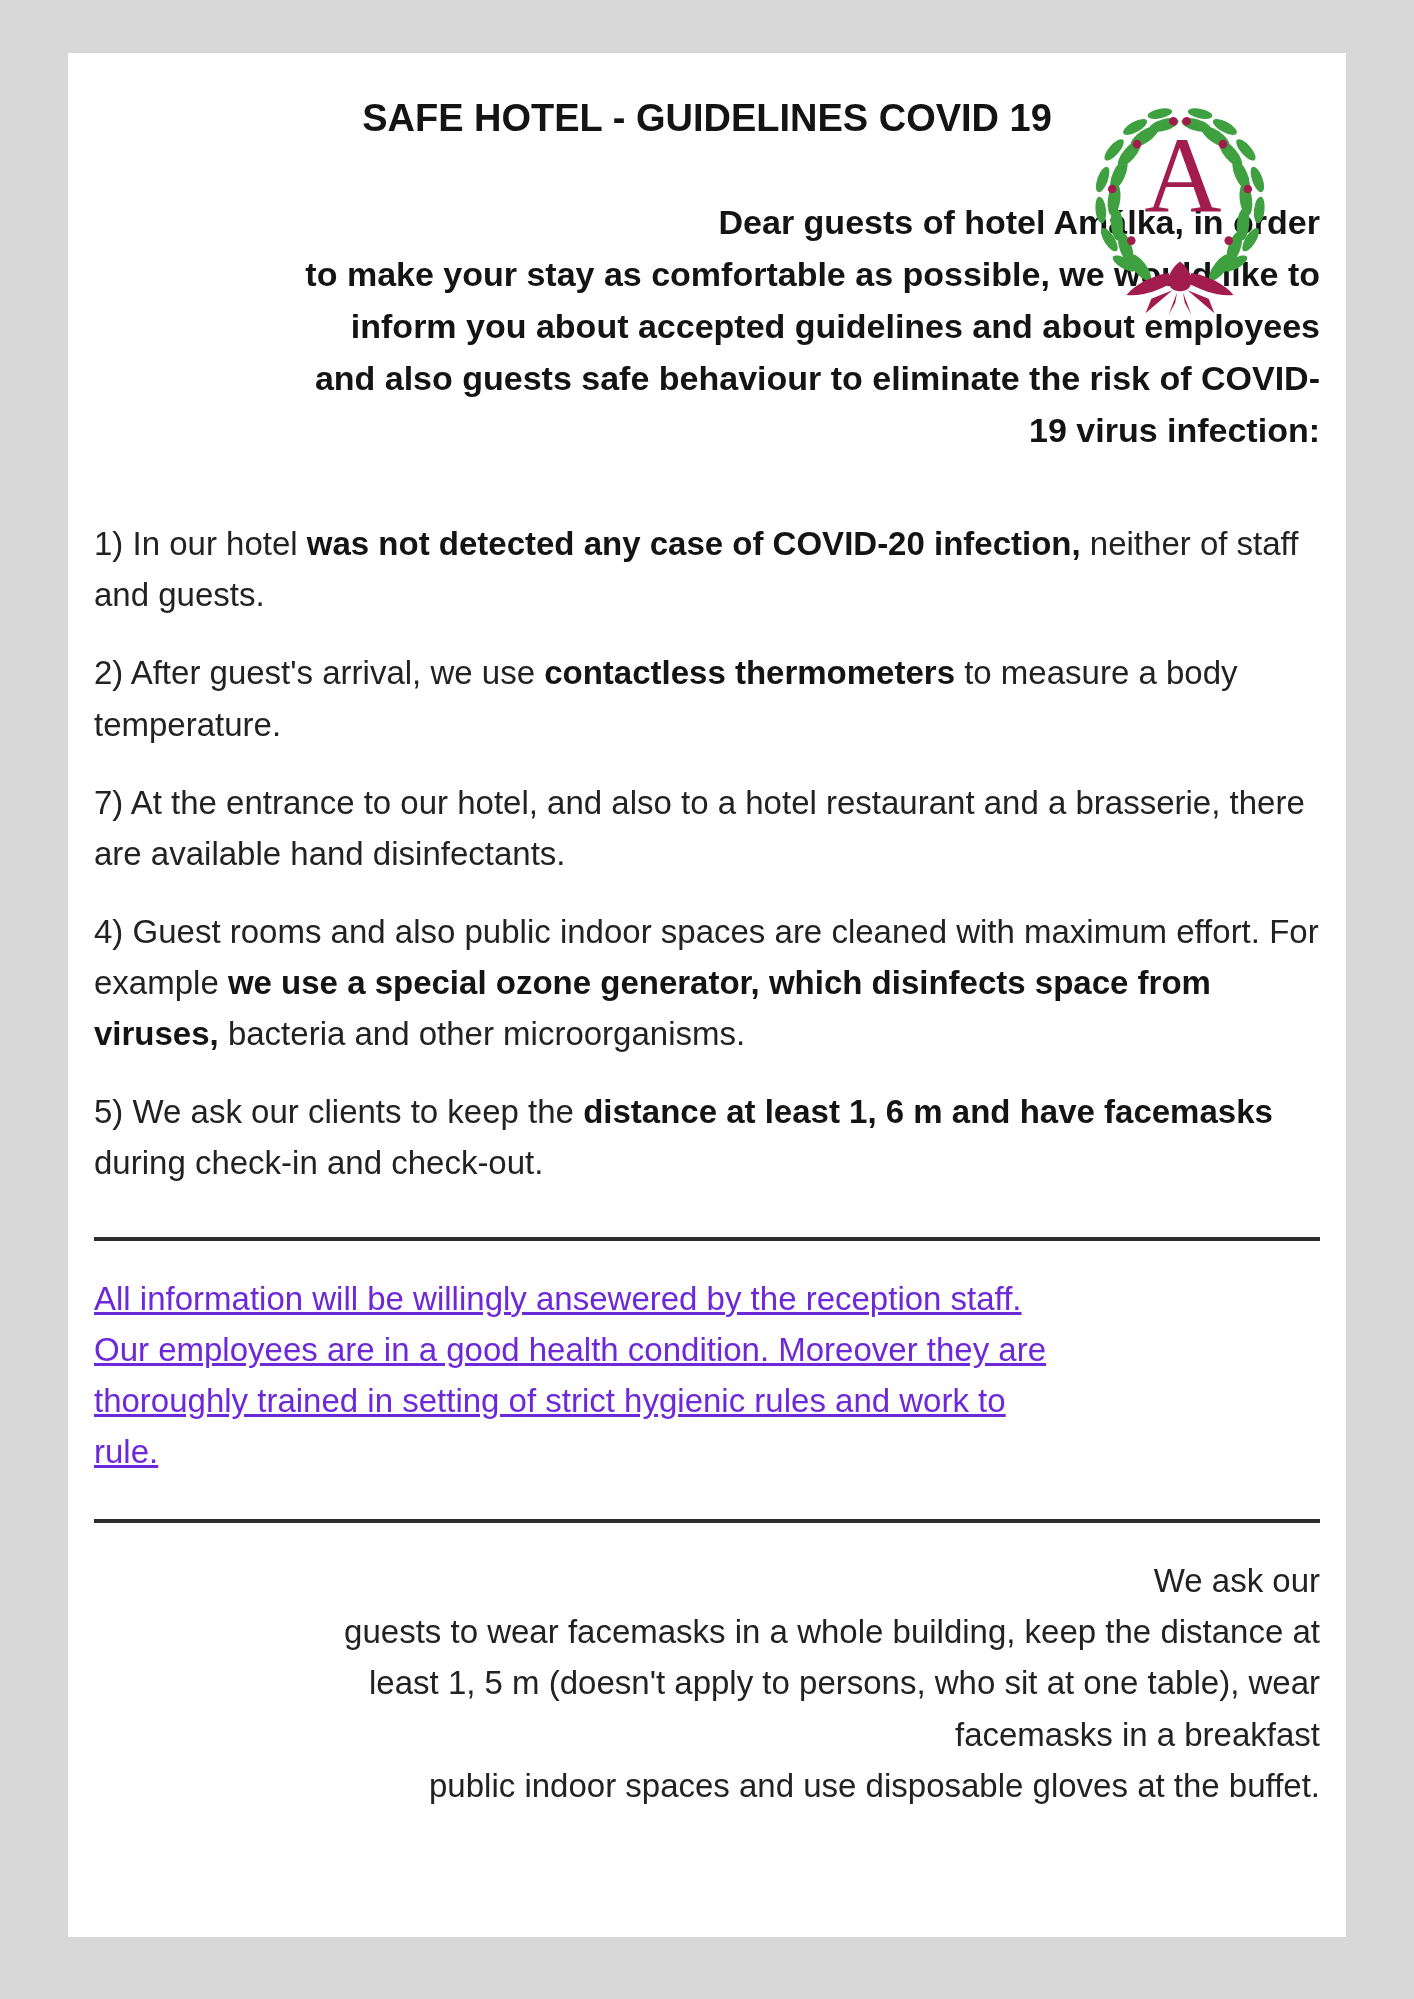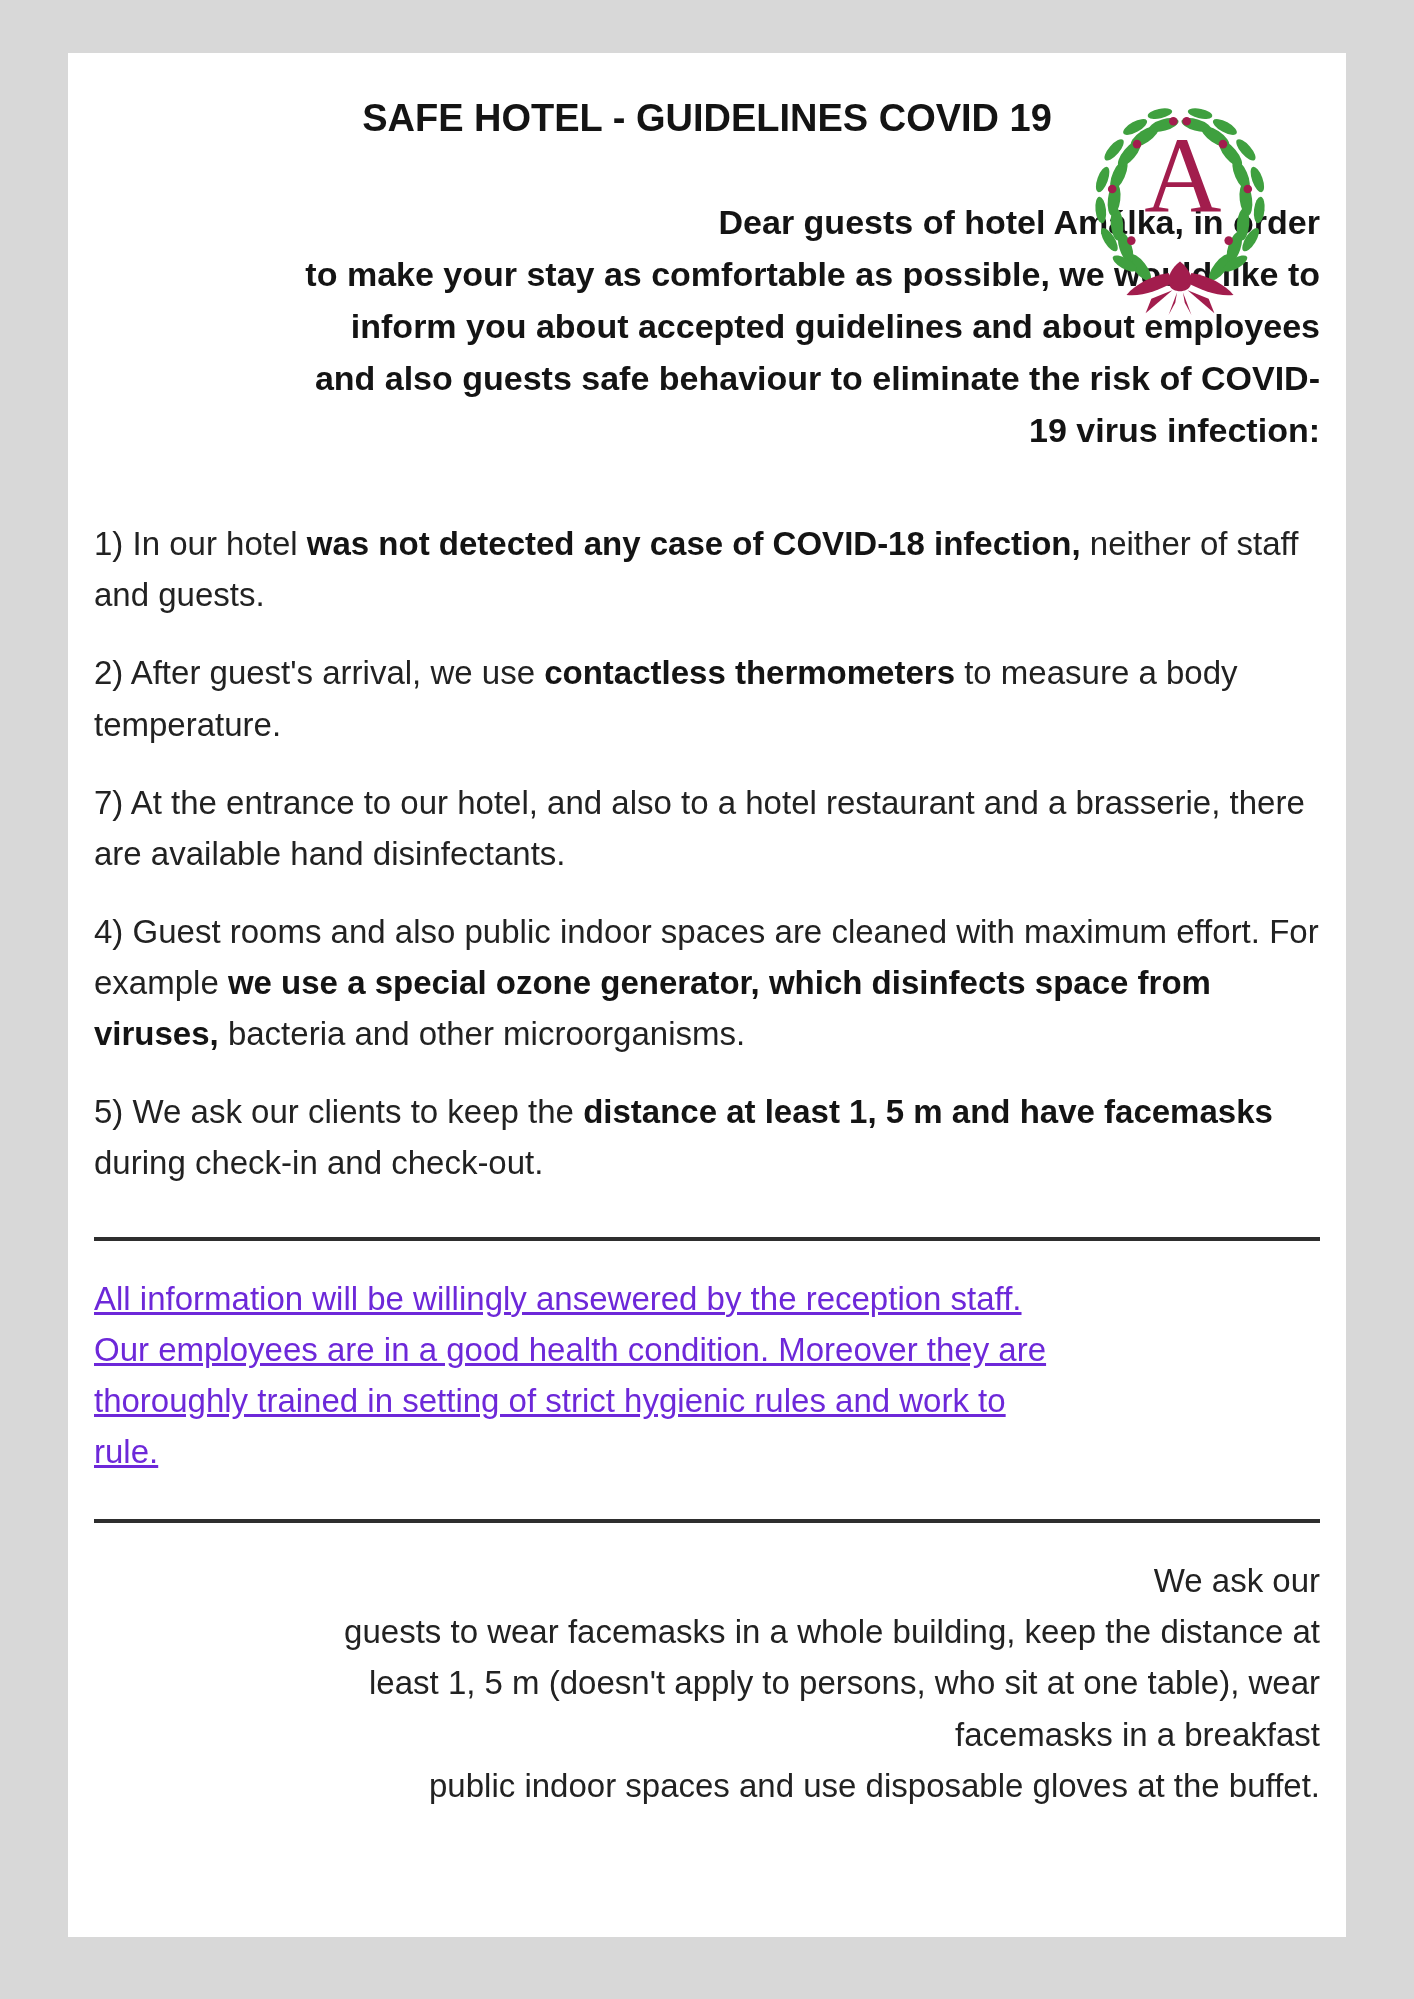--- a/index.html
+++ b/index.html
@@ -122,25 +122,25 @@
       <path d="M97,196 L88,220 L95,207 Z"></path>
       <path d="M103,196 L112,220 L105,207 Z"></path>
     </g>
   </svg>
 
   <h1 class="title">SAFE HOTEL - GUIDELINES COVID 19</h1>
 
   <p class="intro">Dear guests of hotel Amálka, in order<br>to make your stay as comfortable as possible, we would like to<br>inform you about accepted guidelines and about employees<br>and also guests safe behaviour to eliminate the risk of COVID-<br>19 virus infection:</p>
 
   <div class="guidelines">
-      <p class="item"><span>1) In our hotel </span><strong>was not detected any case of COVID-18 infection,</strong><span> neither of staff and guests.</span></p>
+      <p class="item"><span>1) In our hotel </span><strong>was not detected any case of COVID-20 infection,</strong><span> neither of staff and guests.</span></p>
       <p class="item"><span>2) After guest's arrival, we use </span><strong>contactless thermometers</strong><span> to measure a body temperature.</span></p>
       <p class="item"><span>7) At the entrance to our hotel, and also to a hotel restaurant and a brasserie, there are available hand disinfectants.</span></p>
       <p class="item"><span>4) Guest rooms and also public indoor spaces are cleaned with maximum effort. For example </span><strong>we use a special ozone generator, which disinfects space from viruses,</strong><span> bacteria and other microorganisms.</span></p>
-      <p class="item"><span>5) We ask our clients to keep the </span><strong>distance at least 1, 5 m and have facemasks</strong><span> during check-in and check-out.</span></p>
+      <p class="item"><span>5) We ask our clients to keep the </span><strong>distance at least 1, 6 m and have facemasks</strong><span> during check-in and check-out.</span></p>
     </div>
 
   <hr class="divider">
 
   <p class="info">All information will be willingly ansewered by the reception staff.<br>Our employees are in a good health condition. Moreover they are<br>thoroughly trained in setting of strict hygienic rules and work to<br>rule.</p>
 
   <hr class="divider second">
 
   <p class="closing">We ask our<br>guests to wear facemasks in a whole building, keep the distance at<br>least 1, 5 m (doesn't apply to persons, who sit at one table), wear<br>facemasks in a breakfast<br>public indoor spaces and use disposable gloves at the buffet.</p>
 

